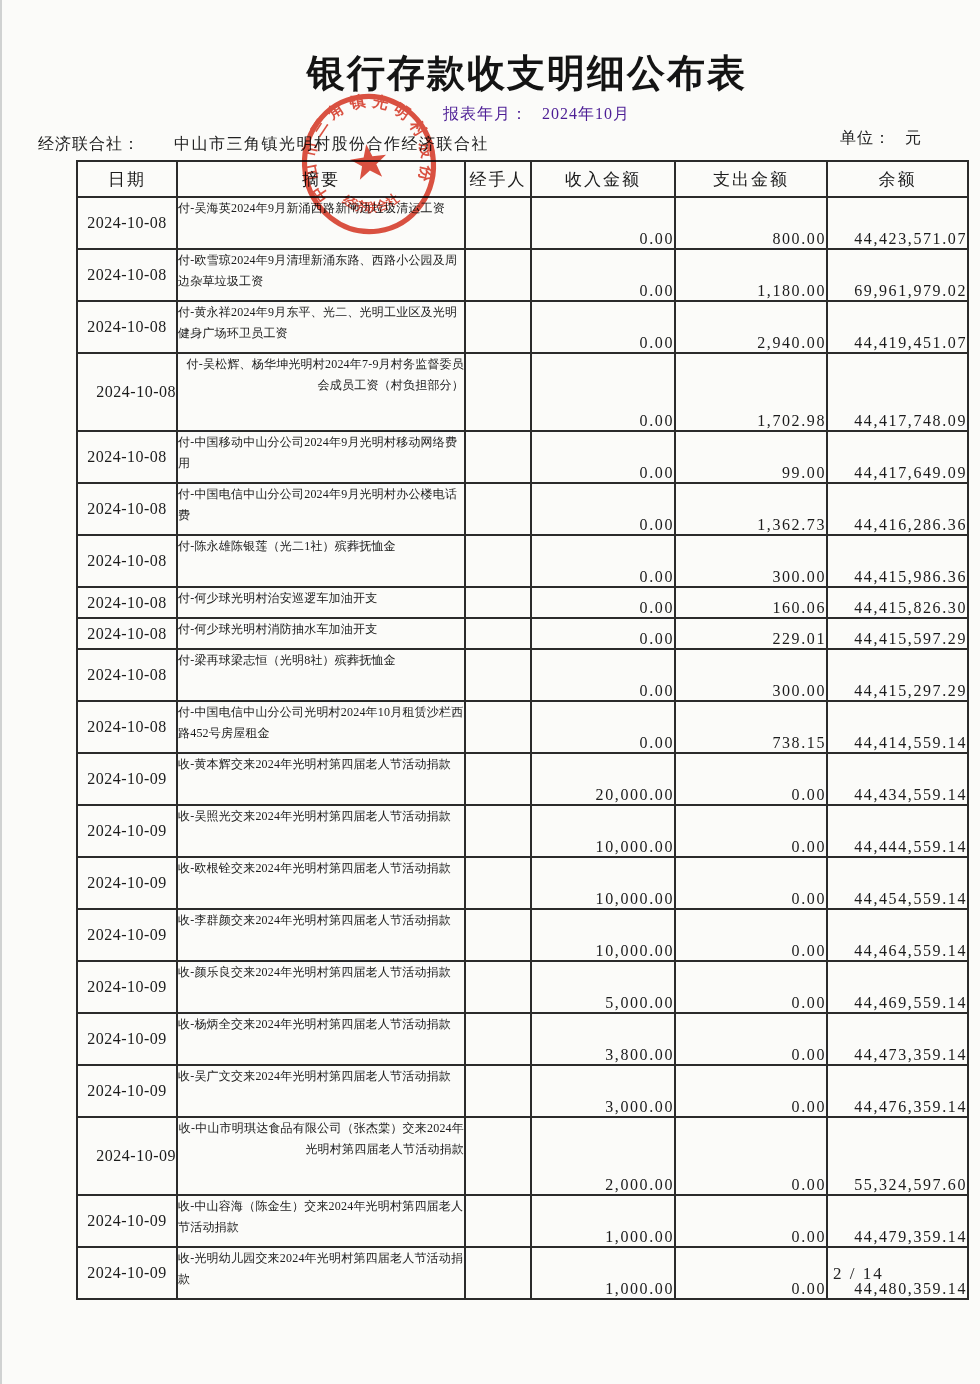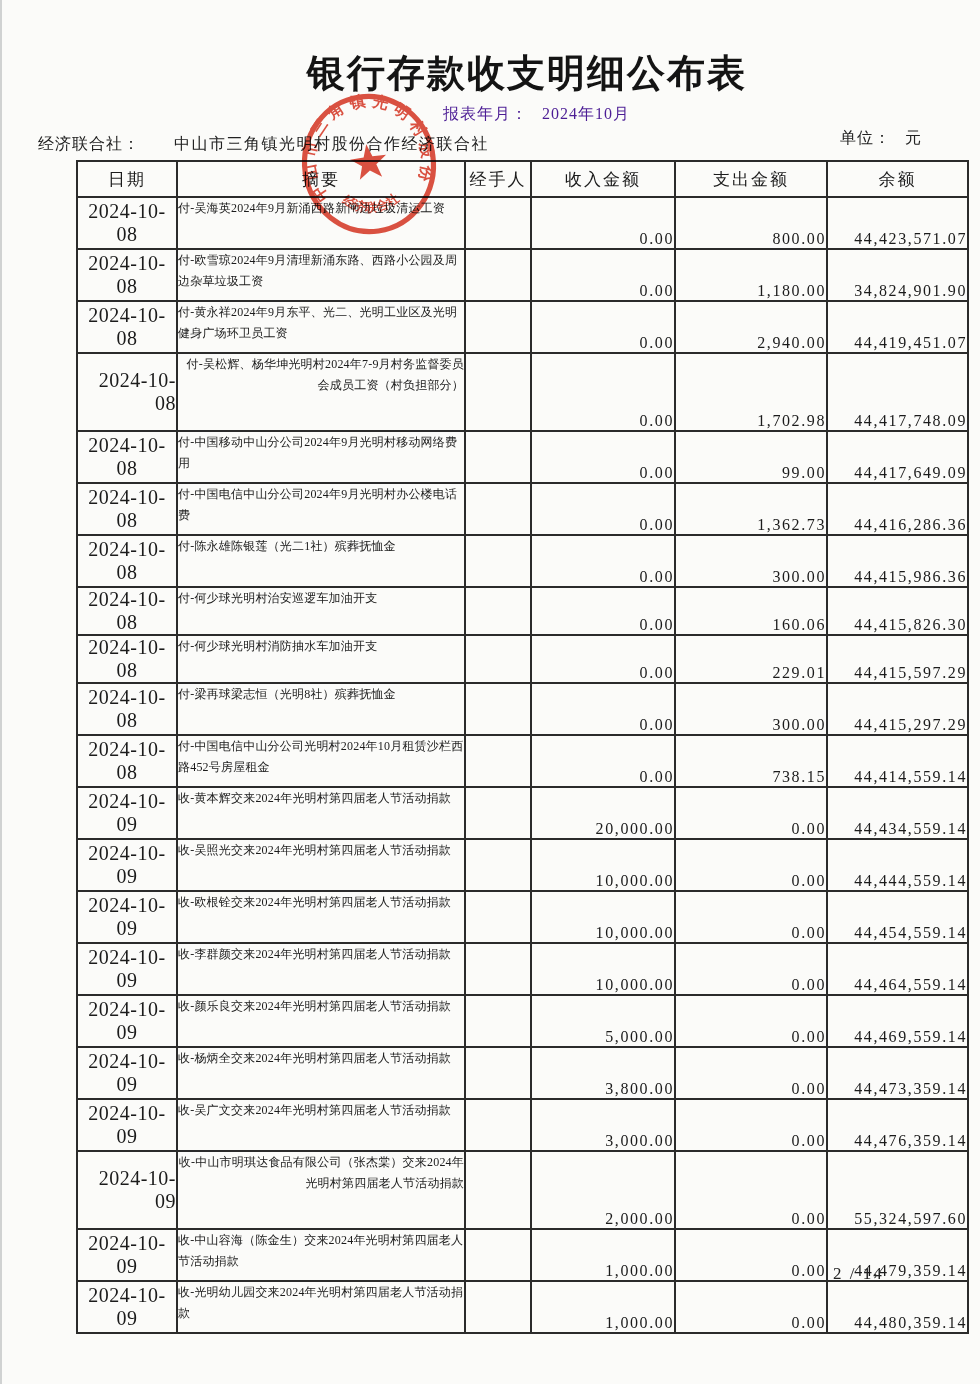--- a/index.html
+++ b/index.html
@@ -36,21 +36,21 @@
     border:2px solid #2b2b2b;background:transparent;
     padding:0;overflow:hidden;
   }
   table.ledger th{
     height:34px;font-weight:normal;font-size:17px;text-align:center;
     letter-spacing:2px;vertical-align:middle;
   }
   col.c-date{width:100px;} col.c-sum{width:288px;} col.c-hand{width:66px;}
   col.c-in{width:144px;} col.c-out{width:152px;} col.c-bal{width:141px;}
   tr.r1 td{height:29px;} tr.r2 td{height:50px;} tr.r3 td{height:76px;text-align:right;}
-  td.cell-date{text-align:center;vertical-align:middle;font-size:20px;letter-spacing:.5px;}
+  td.cell-date{text-align:center;vertical-align:middle;font-size:16px;letter-spacing:.5px;}
   td.cell-summary{
     text-align:left;vertical-align:top;padding:3px 5px 2px 5px;
     font-size:12px;line-height:21px;letter-spacing:.2px;
   }
   td.cell-handler{vertical-align:middle;}
   td.cell-num{
     text-align:right;vertical-align:bottom;
     padding:0 10px 4px 2px;font-size:16px;letter-spacing:1.6px;white-space:nowrap;
   }
   .page-number{
@@ -104,21 +104,21 @@
           <td class="cell-num">0.00</td>
           <td class="cell-num">800.00</td>
           <td class="cell-num">44,423,571.07</td>
         </tr>
         <tr class="r2">
           <td class="cell-date">2024-10-08</td>
           <td class="cell-summary">付-欧雪琼2024年9月清理新涌东路、西路小公园及周边杂草垃圾工资</td>
           <td class="cell-handler"></td>
           <td class="cell-num">0.00</td>
           <td class="cell-num">1,180.00</td>
-          <td class="cell-num">34,824,901.90</td>
+          <td class="cell-num">69,961,979.02</td>
         </tr>
         <tr class="r2">
           <td class="cell-date">2024-10-08</td>
           <td class="cell-summary">付-黄永祥2024年9月东平、光二、光明工业区及光明健身广场环卫员工资</td>
           <td class="cell-handler"></td>
           <td class="cell-num">0.00</td>
           <td class="cell-num">2,940.00</td>
           <td class="cell-num">44,419,451.07</td>
         </tr>
         <tr class="r3">

